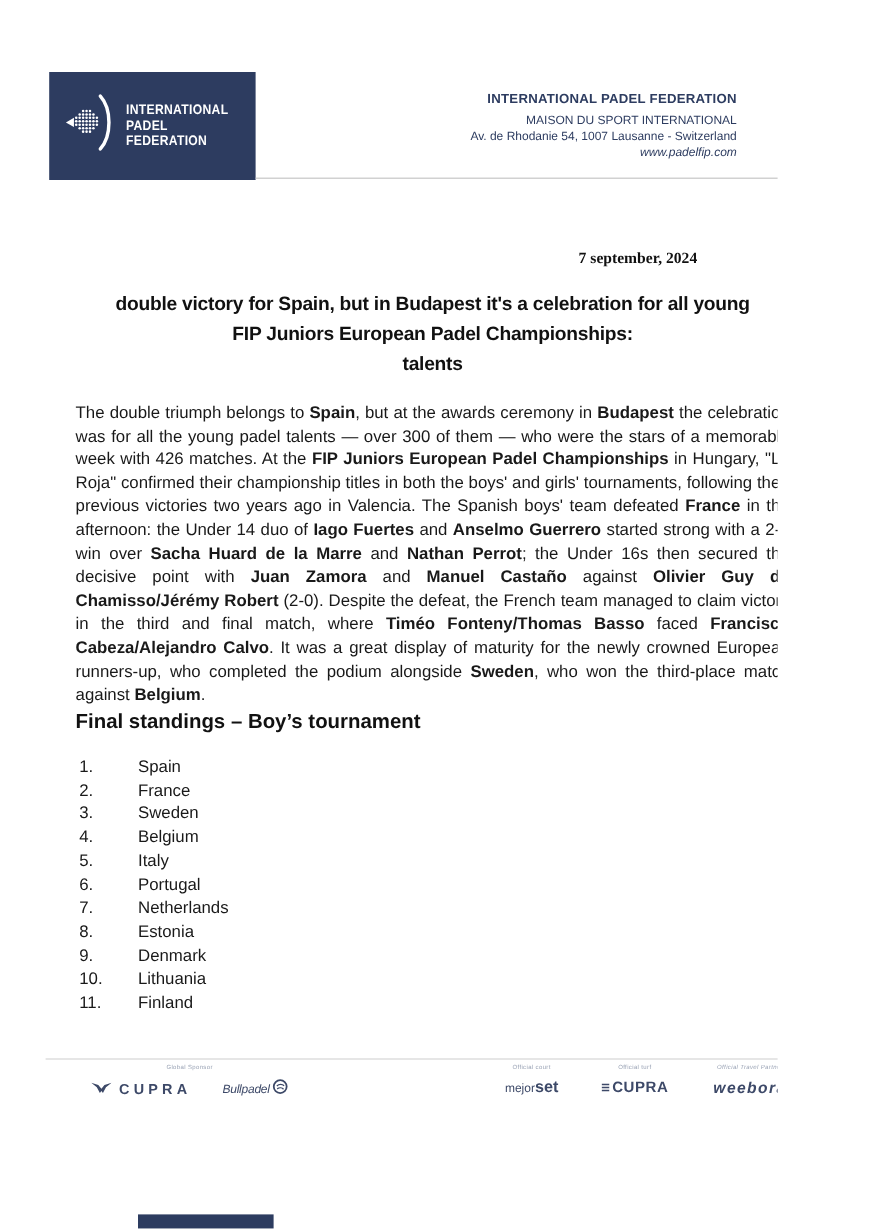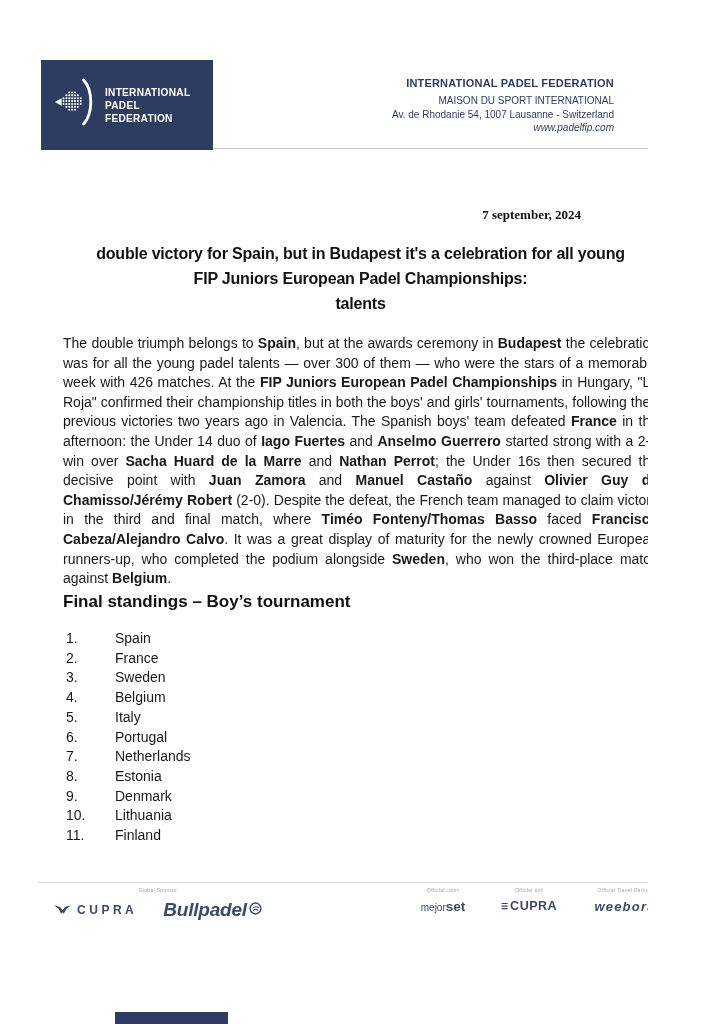--- a/index.html
+++ b/index.html
@@ -43,21 +43,21 @@
   .sponsor-group { position:absolute; top:887px; text-align:center; color:#3d4968; }
   .sponsor-label { font-size:5px; color:#9aa3b5; letter-spacing:0.3px; margin-bottom:6px; }
   .g-global { left:52px; width:212px; }
   .g-court  { left:399px; width:88px; }
   .g-turf   { left:485px; width:88px; }
   .g-travel { left:573px; width:104px;font-style:italic; }
   .logo-row { display:flex; align-items:center; justify-content:center; gap:26px; }
   .cupra { display:flex; align-items:center; gap:6px; }
   .cupra-word { font-size:12px; font-weight:600; letter-spacing:3.5px; }
   .bullpadel { display:flex; align-items:center; gap:2px; }
-  .bullpadel-word { font-size:19px; font-weight:700; font-style:italic; letter-spacing:-0.2px; }
+  .bullpadel-word { font-size:10px; font-weight:400; font-style:italic; letter-spacing:-0.2px; }
   .mejorset { line-height:14px; }
   .mejor-part { font-size:10px; font-weight:500; }
   .set-part { font-size:13.5px; font-weight:800; }
   .mondo { display:flex; align-items:center; justify-content:center; gap:2px; font-weight:800; }
   .mondo-bars { font-size:8px; }
   .mondo-word { font-size:12.5px; letter-spacing:0.5px; }
   .weebora-word { font-size:13px; font-weight:700; letter-spacing:1.2px; }
 
   .bottom-bar { position:absolute; left:115px; top:1012px; width:113px; height:12px; background:#2d3c60; }
 </style>

